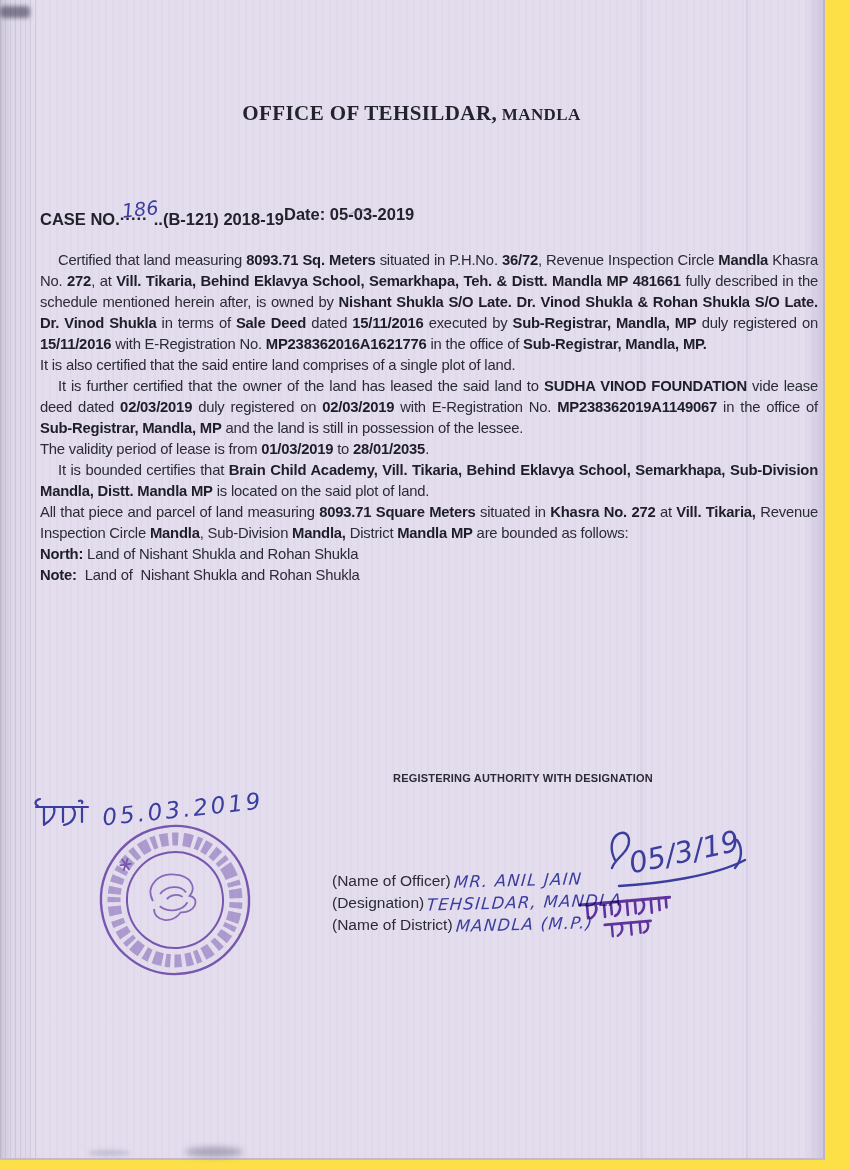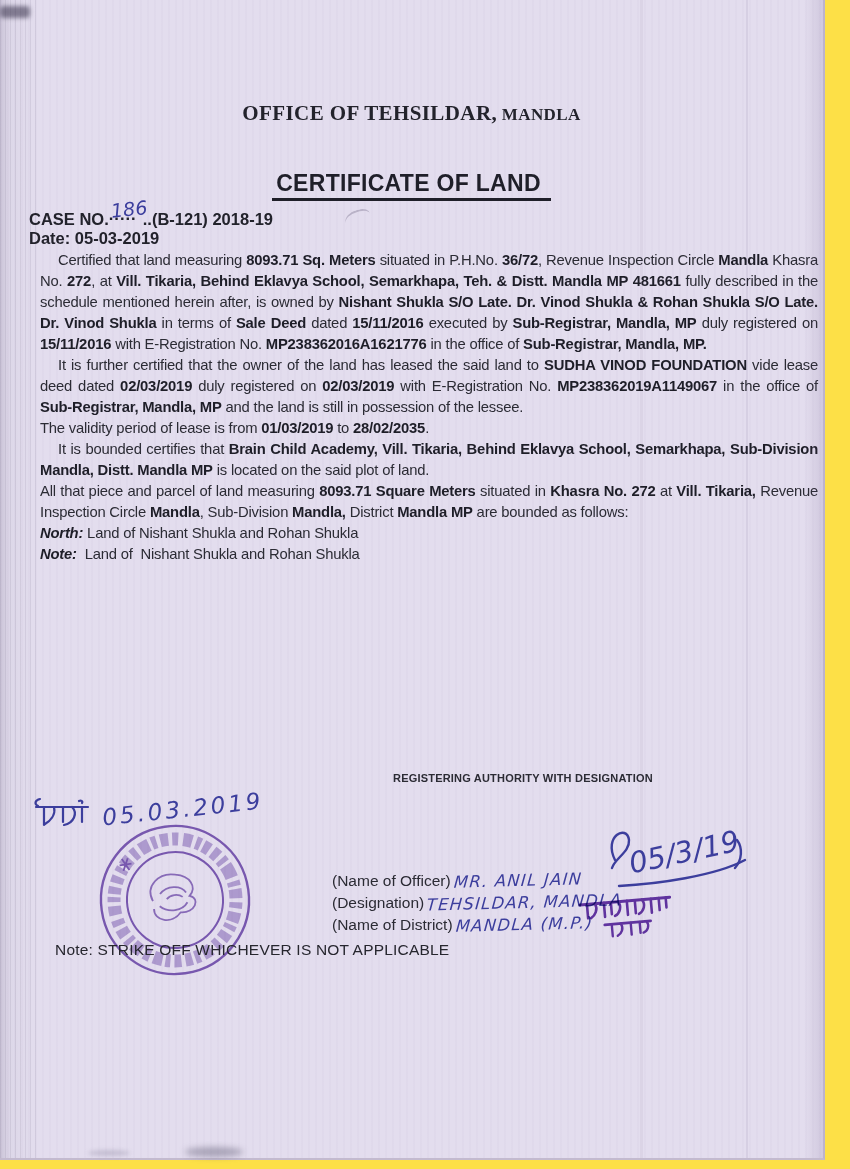--- a/index.html
+++ b/index.html
@@ -24,37 +24,37 @@
          background:rgba(125,120,145,.3);border-radius:50%;filter:blur(2px);}
   .pencil{position:absolute;left:345px;top:210px;width:26px;height:16px;border-top:2px solid rgba(110,100,130,.35);
          border-radius:60% 40% 50% 50%;transform:rotate(-15deg);}
   .header-office{position:absolute;left:0;top:101px;width:823px;text-align:center;
          font-family:"Liberation Serif",serif;font-weight:700;color:#23232c;letter-spacing:.4px;}
   .header-office .big{font-size:21px;}
   .header-office .small{font-size:17px;}
   .title-wrap{position:absolute;left:0;top:170px;width:823px;text-align:center;}
   .cert-title{display:inline-block;font-size:23px;font-weight:700;color:#1f1f29;
          border-bottom:3px solid #1f1f29;padding:0 10px 1px 4px;letter-spacing:.3px;}
-  .case-row{position:absolute;left:29px;top:205px;width:760px;display:flex;
-         justify-content:center;font-size:16.5px;font-weight:700;color:#22222b;flex-direction:column;}
+  .case-row{position:absolute;left:40px;top:205px;width:760px;display:flex;
+         justify-content:flex-start;font-size:16.5px;font-weight:700;color:#22222b;}
   .case-num-wrap{position:relative;display:inline-block;width:34px;height:20px;}
   .case-dots{position:absolute;left:0;bottom:1px;letter-spacing:1px;}
   .hand-blue{color:#3c3e9d;font-family:"DejaVu Sans",sans-serif;}
   .case-num{position:absolute;left:2px;top:-7px;font-size:19px;font-weight:400;
          font-style:italic;transform:rotate(-6deg);}
 
   .body{position:absolute;left:40px;top:250px;width:778px;font-size:14.8px;line-height:21px;
         letter-spacing:-.2px;text-align:justify;color:#2b2b34;}
   .body p{margin:0;}
   .indent{text-indent:18px;}
   .b{font-weight:700;color:#1e1e28;}
   .mt16{margin-top:16px;} .mt21{margin-top:21px;} .mt22{margin-top:22px;} .mt24{margin-top:24px;}
   .schedule-heading{font-weight:700;font-size:15.5px;letter-spacing:0;}
   .bound-row{white-space:pre-wrap;text-align:left;}
-  .bound-label{font-weight:700;color:#1e1e28;font-style:italic;}
+  .bound-label{font-weight:700;color:#1e1e28;}
 
   .authority{position:absolute;left:393px;top:772px;font-size:11px;font-weight:600;
         letter-spacing:.2px;color:#2b2b34;}
   .officer{position:absolute;left:332px;top:871px;font-size:15.5px;color:#2b2b34;}
   .officer .row{height:22px;white-space:nowrap;}
   .hand-val{font-family:"DejaVu Sans",sans-serif;color:#3c3e9d;font-size:16.5px;font-style:italic;
         letter-spacing:1.2px;display:inline-block;transform:skewX(-6deg) rotate(-1.5deg);margin-left:3px;}
   .note{position:absolute;left:55px;top:941px;font-size:15.5px;color:#26262e;letter-spacing:.2px;}
 
   .stamp-round{position:absolute;left:95px;top:820px;width:160px;height:160px;
@@ -72,35 +72,33 @@
 <body>
 
 <div class="page">
   <div class="paper">
     <div class="grain"></div>
 
     <div class="header-office">
       <span class="big">OFFICE OF TEHSILDAR,</span><span class="small"> MANDLA</span>
     </div>
 
-    <div class="title-wrap">
-      <span class="cert-title">CERTIFICATE OF LAND</span>
-    </div>
 
     <div class="case-row">
       <span class="case-left">
         <span>CASE NO.</span><span class="case-num-wrap"><span class="case-dots">.....</span><span class="case-num hand-blue">186</span></span><span>..(B-121) 2018-19</span>
       </span>
       <span>Date: 05-03-2019</span>
     </div>
 
     <div class="body">
       <p class="indent"><span>Certified that land measuring </span><span class="b">8093.71 Sq. Meters</span><span> situated in P.H.No. </span><span class="b">36/72</span><span>, Revenue Inspection Circle </span><span class="b">Mandla</span><span> Khasra No. </span><span class="b">272</span><span>, at </span><span class="b">Vill. Tikaria, Behind Eklavya School, Semarkhapa, Teh. &amp; Distt. Mandla MP 481661</span><span> fully described in the schedule mentioned herein after, is owned by </span><span class="b">Nishant Shukla S/O Late. Dr. Vinod Shukla &amp; Rohan Shukla S/O Late. Dr. Vinod Shukla</span><span> in terms of </span><span class="b">Sale Deed</span><span> dated </span><span class="b">15/11/2016</span><span> executed by </span><span class="b">Sub-Registrar, Mandla, MP</span><span> duly registered on </span><span class="b">15/11/2016</span><span> with E-Registration No. </span><span class="b">MP238362016A1621776</span><span> in the office of </span><span class="b">Sub-Registrar, Mandla, MP.</span></p>
+      <p>It is also certified that the said entire land comprises of a single plot of land.</p>
       <p class="indent mt16"><span>It is further certified that the owner of the land has leased the said land to </span><span class="b">SUDHA VINOD FOUNDATION</span><span> vide lease deed dated </span><span class="b">02/03/2019</span><span> duly registered on </span><span class="b">02/03/2019</span><span> with E-Registration No. </span><span class="b">MP238362019A1149067</span><span> in the office of </span><span class="b">Sub-Registrar, Mandla, MP</span><span> and the land is still in possession of the lessee.</span></p>
-      <p class="mt21"><span>The validity period of lease is from </span><span class="b">01/03/2019</span><span> to </span><span class="b">28/02/2035</span><span>.</span></p>
+      <p class="mt21"><span>The validity period of lease is from </span><span class="b">01/03/2019</span><span> to </span><span class="b">28/01/2035</span><span>.</span></p>
       <p class="indent mt21"><span>It is bounded certifies that </span><span class="b">Brain Child Academy, Vill. Tikaria, Behind Eklavya School, Semarkhapa, Sub-Division Mandla, Distt. Mandla MP</span><span> is located on the said plot of land.</span></p>
       <p class="mt24"><span>All that piece and parcel of land measuring </span><span class="b">8093.71 Square Meters</span><span> situated in </span><span class="b">Khasra No. 272</span><span> at </span><span class="b">Vill. Tikaria,</span><span> Revenue Inspection Circle </span><span class="b">Mandla</span><span>, Sub-Division </span><span class="b">Mandla,</span><span> District </span><span class="b">Mandla MP</span><span> are bounded as follows:</span></p>
       <p class="bound-row"><span class="bound-label">North:</span><span> Land of Nishant Shukla and Rohan Shukla</span></p>
       <p class="bound-row"><span class="bound-label">Note:</span><span>  Land of  Nishant Shukla and Rohan Shukla</span></p>
     </div>
 
     <div class="authority">REGISTERING AUTHORITY WITH DESIGNATION</div>
 
     <div class="hand-date">
       <span class="sr">दिनांक</span>
@@ -162,21 +160,20 @@
       <g fill="none" stroke="#6c3bab" stroke-linecap="round">
         <path d="M3,9 H93" stroke-width="3"></path>
         <path stroke-width="2.6" d="M10,9 V23 M18,9 C21,15 17,21 13,23 M27,9 V23 M34,9 V21 M41,9 C45,14 42,21 37,23 M50,9 V23 M58,9 V22 M65,9 C69,14 66,21 61,23 M74,9 V23 M82,9 V21 M89,9 V19"></path>
         <path d="M26,31 H72" stroke-width="2.8"></path>
         <path stroke-width="2.4" d="M33,31 V43 M42,31 C45,36 42,41 38,43 M52,31 V43 M61,31 V42 M68,31 C71,36 68,41 64,42"></path>
       </g>
     </svg>
     <span class="sr">तहसीलदार</span>
     <span class="sr">मण्डला</span>
 
-    <div class="note">Note: STRIKE OFF WHICHEVER IS NOT APPLICABLE</div>
 
     <div class="streaks-left"></div>
     <div class="crease1"></div>
     <div class="crease2"></div>
     <div class="right-shadow"></div>
     <div class="smudge-top"></div>
     <div class="smudge-bottom"></div>
     <div class="smudge-bottom2"></div>
     <div class="pencil"></div>
   </div>

